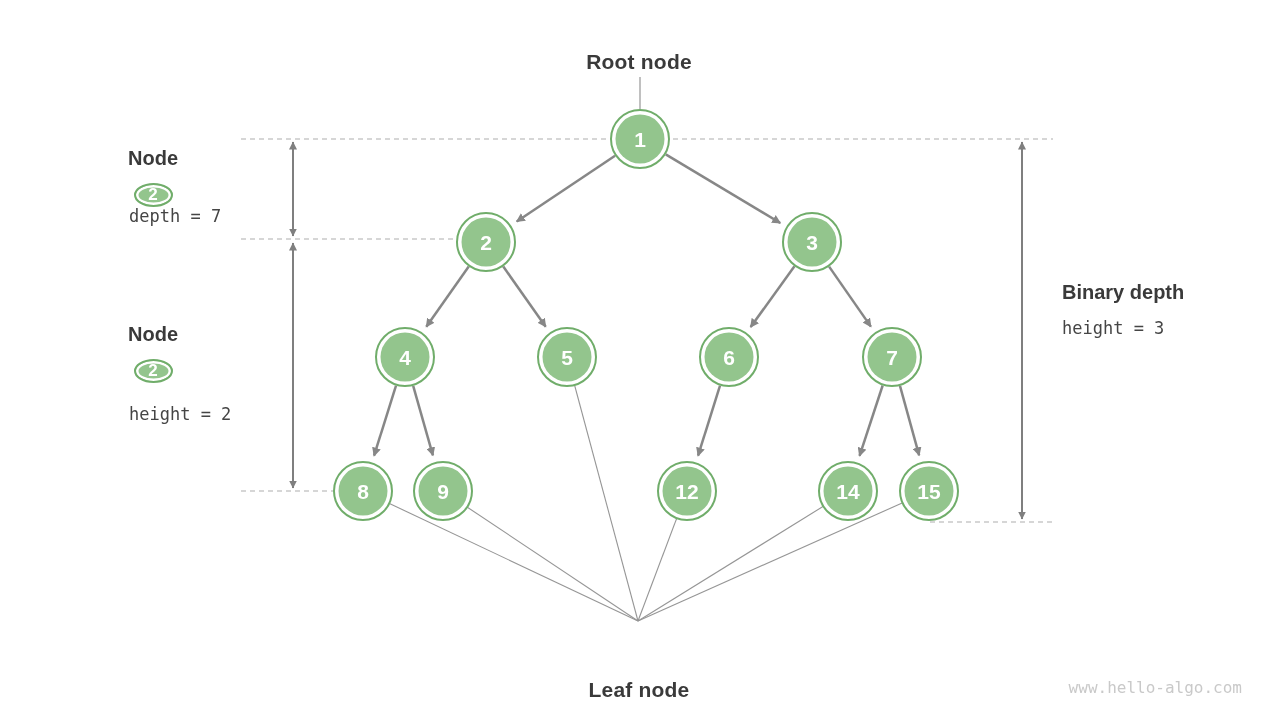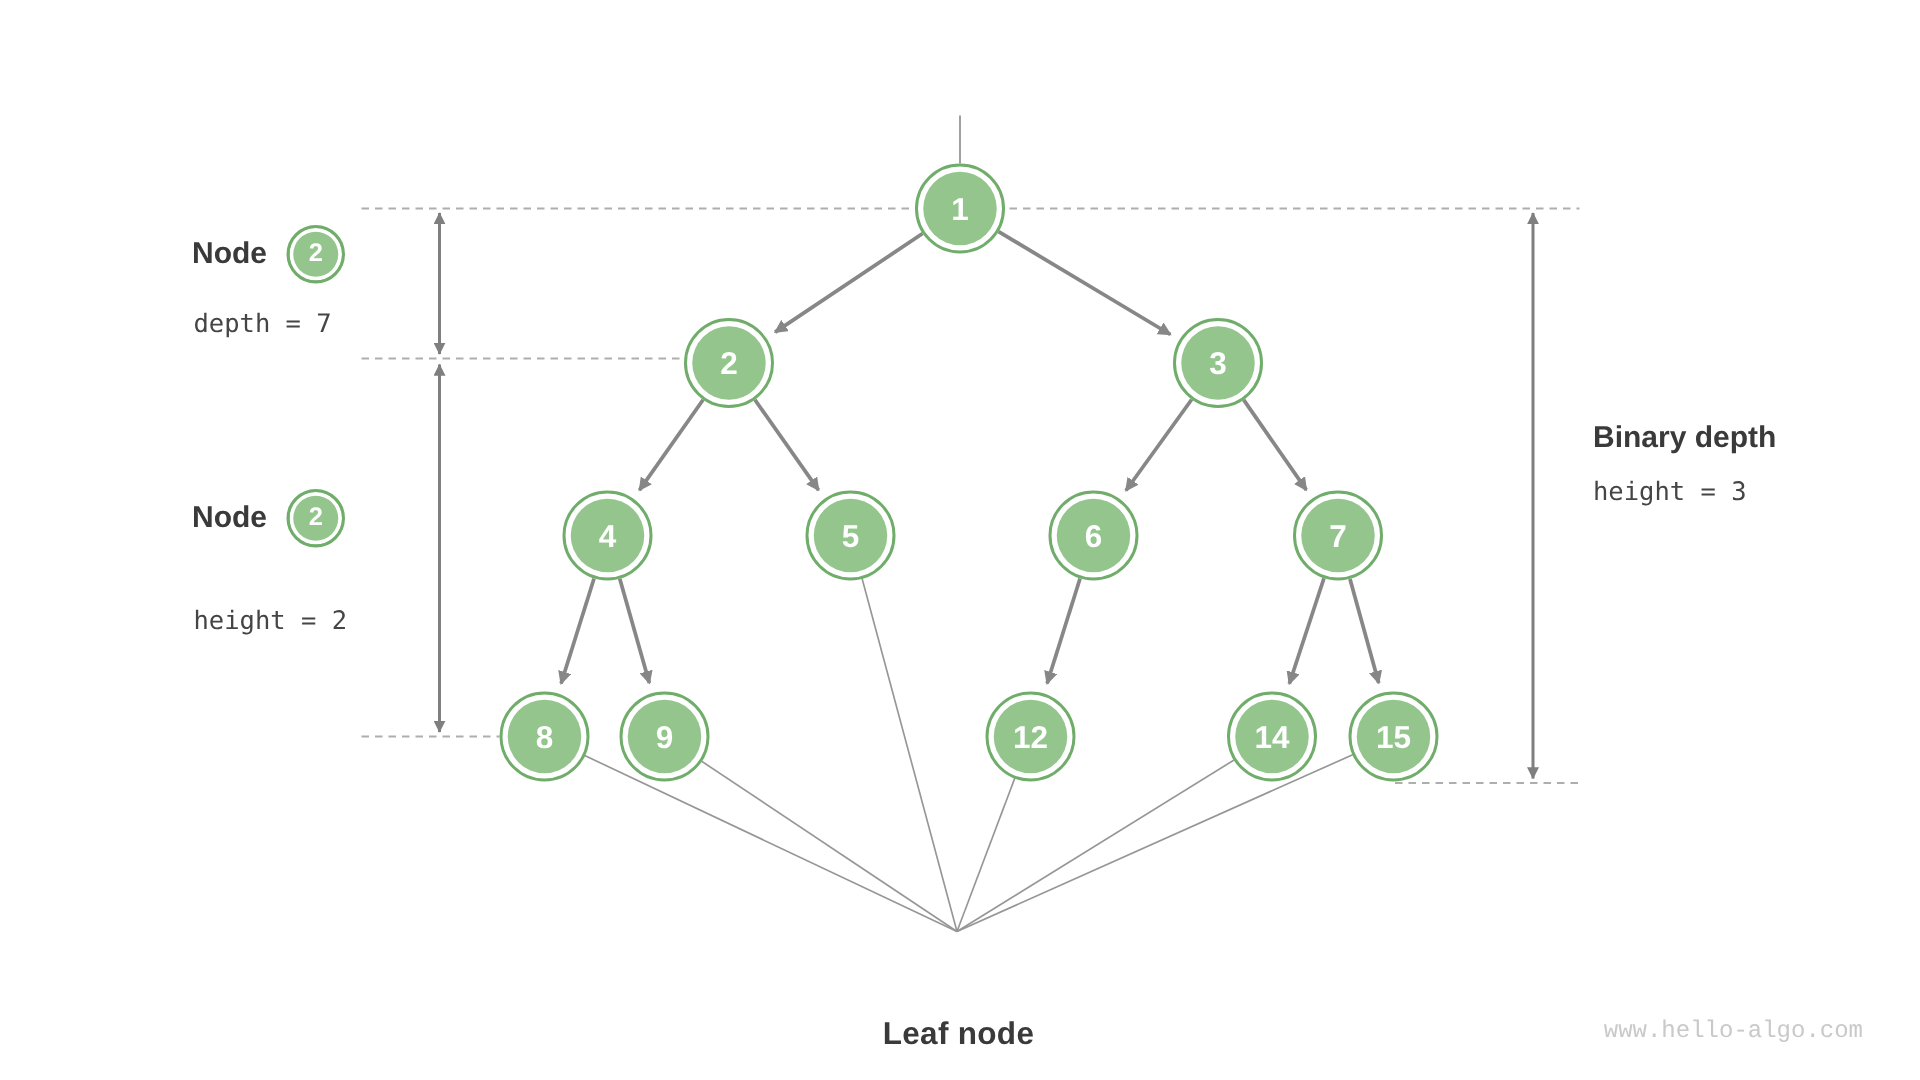--- a/index.html
+++ b/index.html
@@ -21,20 +21,21 @@
     letter-spacing: 0.2px;
   }
   .centered { width: 200px; text-align: center; }
 
   .ann-row {
     position: absolute;
     display: flex;
     align-items: center;
     gap: 13px;
     height: 44px;
+    flex-direction: column;
   }
   .ann-title {
     color: var(--label-text);
     font-weight: bold;
     font-size: 20px;
   }
   .badge {
     width: 35px;
     height: 35px;
     border-radius: 50%;
@@ -162,33 +163,34 @@
         <circle cx="848" cy="491" r="24.5" fill="#93c58d"></circle>
         <text x="848" y="498.5" text-anchor="middle" fill="#ffffff" font-size="21" font-weight="bold" font-family="&quot;Liberation Sans&quot;, sans-serif">14</text>
       </g>
       <g>
         <circle cx="929" cy="491" r="29" fill="#ffffff" stroke="#70ad6a" stroke-width="2"></circle>
         <circle cx="929" cy="491" r="24.5" fill="#93c58d"></circle>
         <text x="929" y="498.5" text-anchor="middle" fill="#ffffff" font-size="21" font-weight="bold" font-family="&quot;Liberation Sans&quot;, sans-serif">15</text>
       </g>
     </svg>
 
+  <div class="label-bold centered" style="left:539px; top:50px;">Root node</div>
 
   <div class="label-bold centered" style="left:539px; top:630px;margin-top:48px;">Leaf node</div>
 
   <div class="ann-row" style="left:128px; top:147px;">
     <span class="ann-title">Node</span>
     <span class="badge">2</span>
   </div>
   <div class="metric" style="left:129px; top:206px;">depth = 7</div>
 
   <div class="ann-row" style="left:128px; top:323px;">
     <span class="ann-title">Node</span>
     <span class="badge">2</span>
   </div>
   <div class="metric" style="left:129px; top:404px;">height = 2</div>
 
   <div class="right-title" style="left:1062px; top:281px;">Binary depth</div>
   <div class="metric" style="left:1062px; top:318px;">height = 3</div>
 
-  <div id="watermark" style="right:38px; top:678px;font-family:Liberation Mono, monospace;">www.hello-algo.com</div>
+  <div id="watermark" style="right:38px; top:678px;">www.hello-algo.com</div>
 
 </div>
 
 </body></html>

